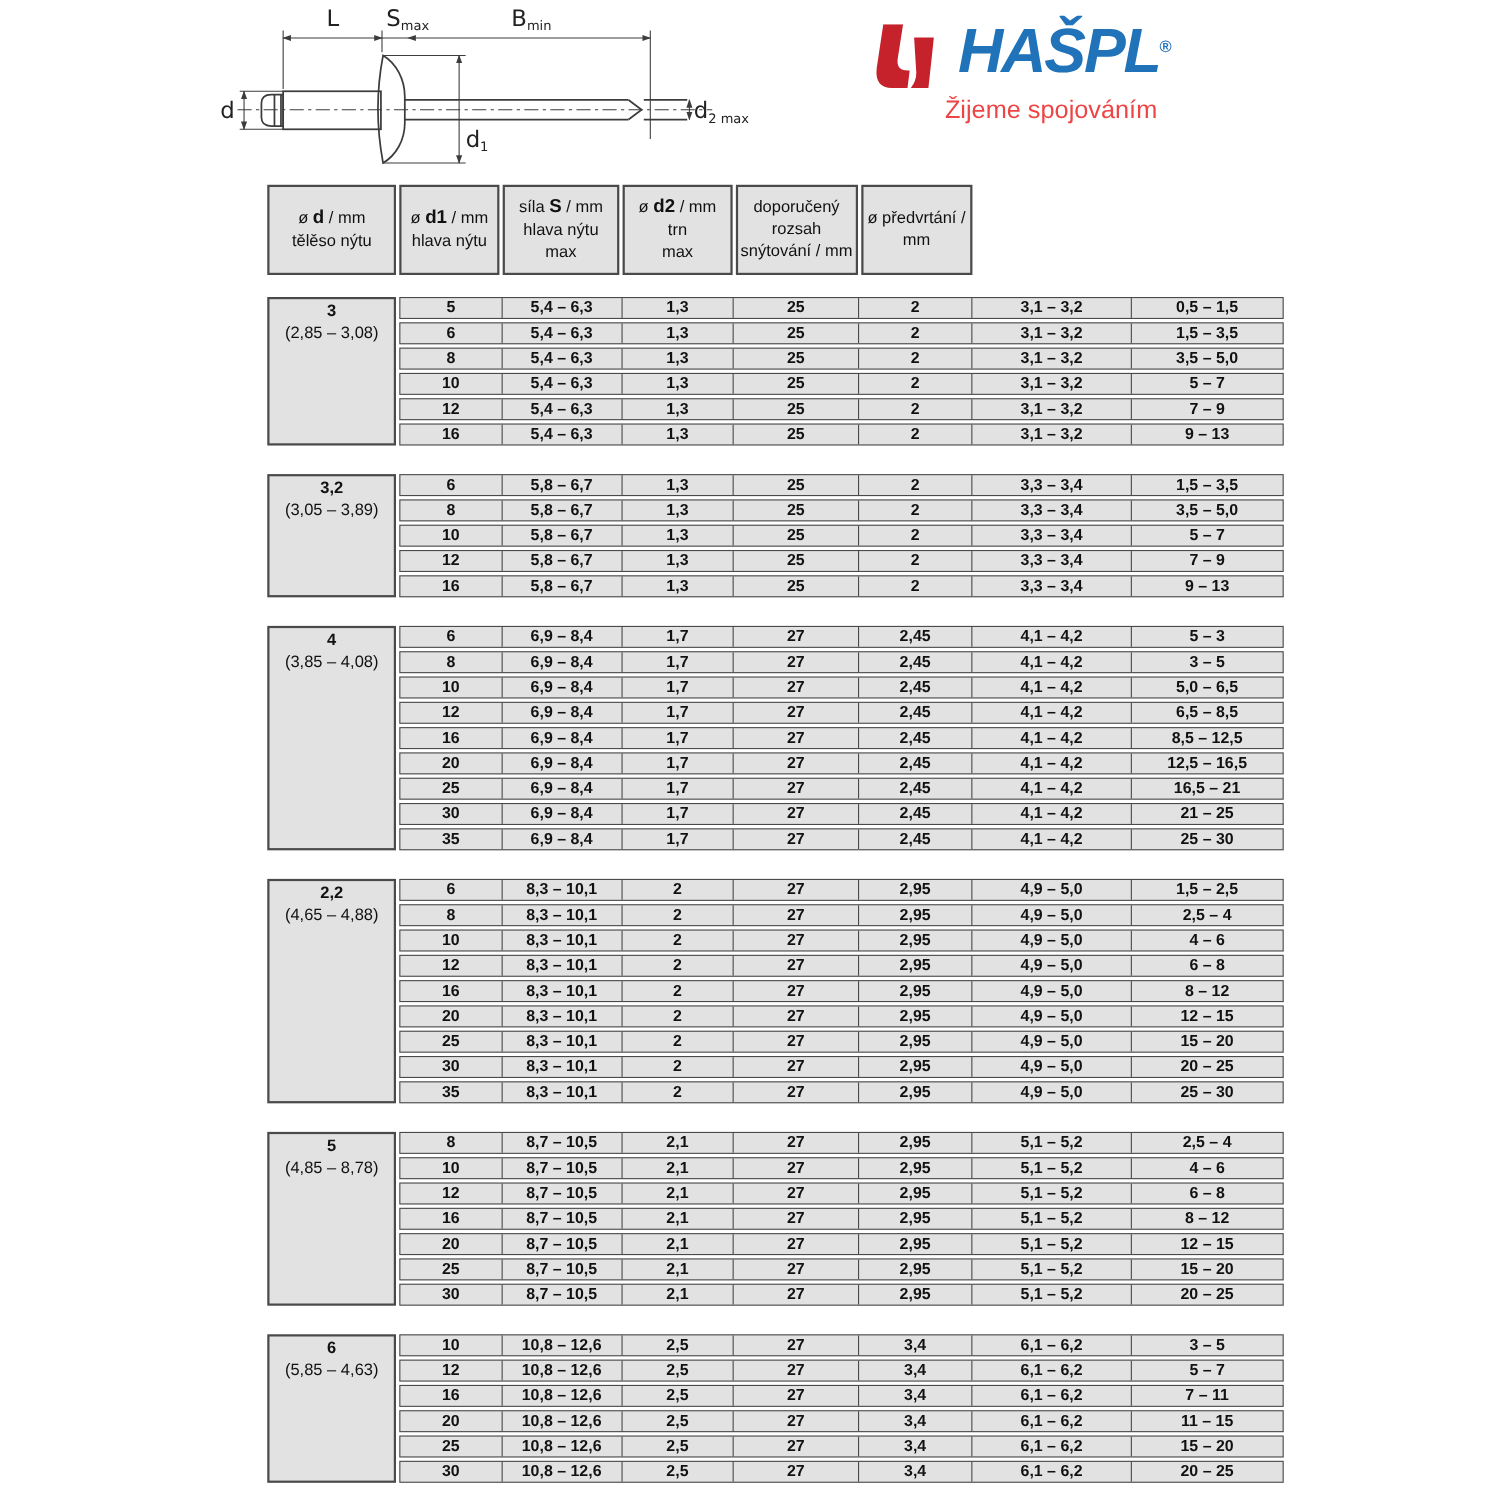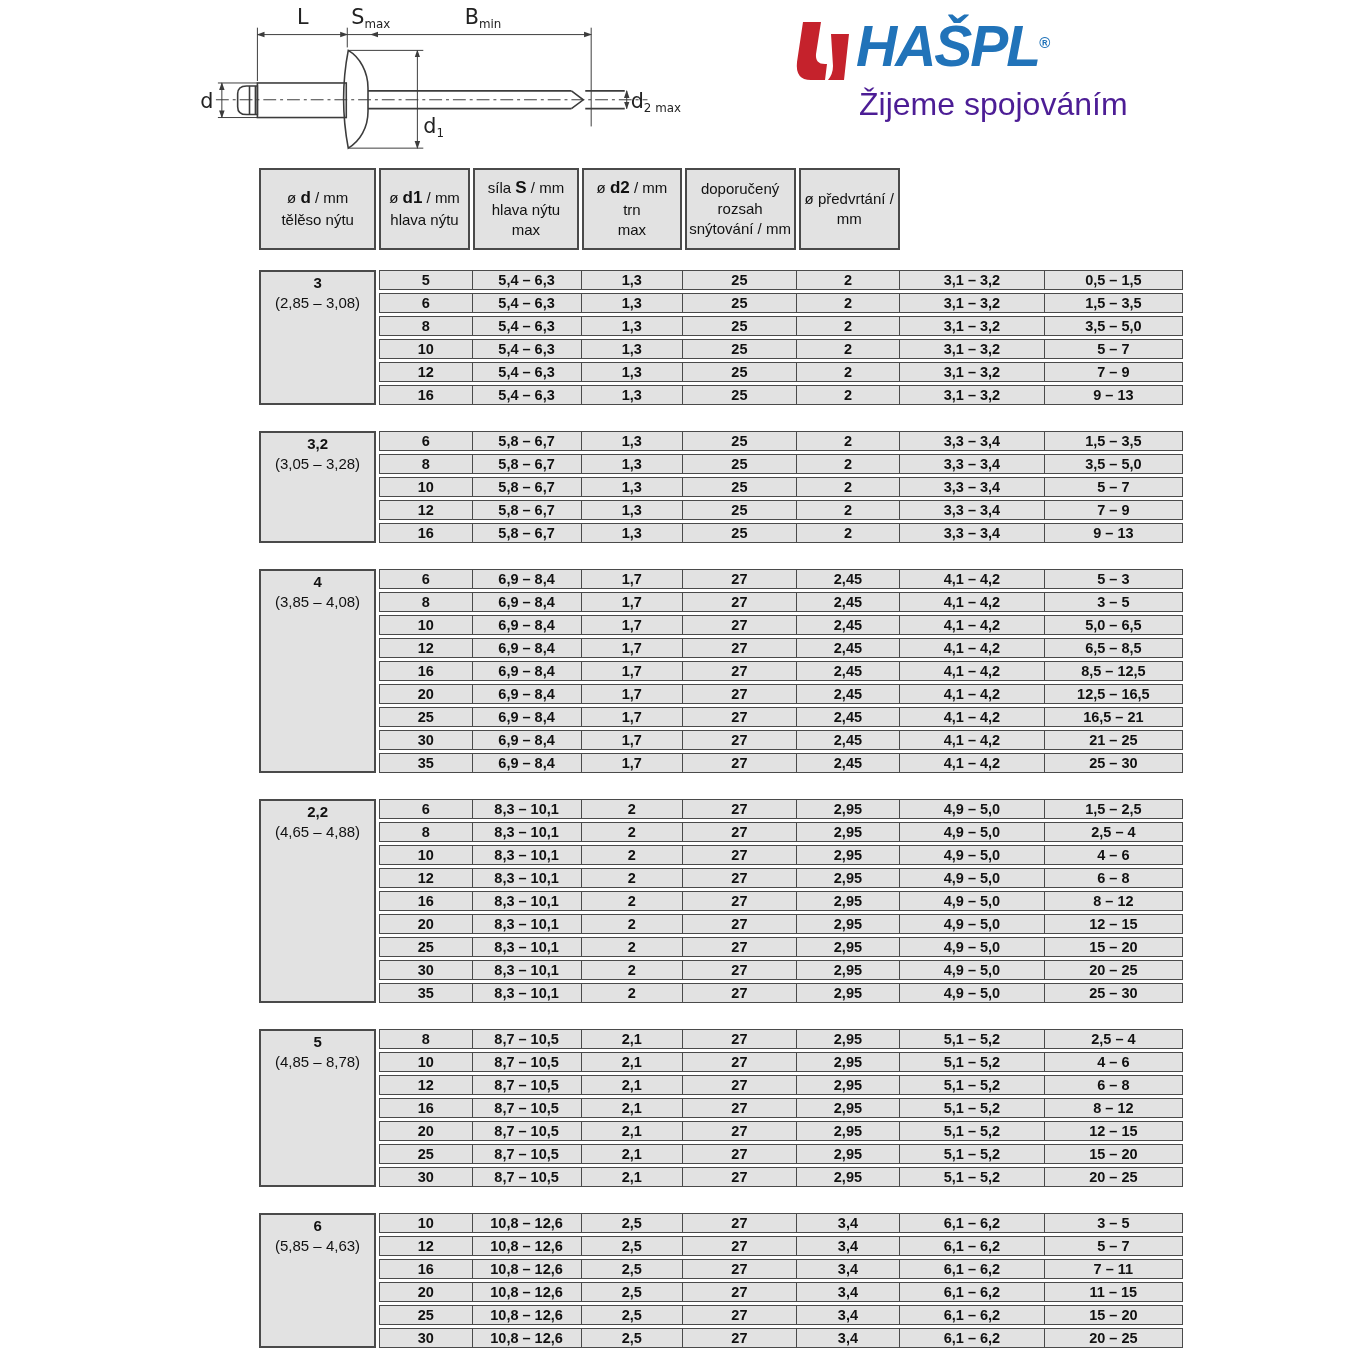--- a/index.html
+++ b/index.html
@@ -10,29 +10,29 @@
   .diagram { position:absolute; left:195px; top:2px; width:505px; height:158px; }
   .diagram svg { width:100%; height:100%; }
   .diagram .ln { stroke:#3c3c3c; stroke-width:1.6; fill:none; }
   .diagram .thin { stroke:#3c3c3c; stroke-width:1; fill:none; }
   .diagram .dim { stroke:#3c3c3c; stroke-width:1; fill:none; }
   .diagram text { font-family:"DejaVu Sans", sans-serif; font-size:21px; fill:#222; }
   .diagram .sub { font-size:12px; }
 
   
   .logo { position:absolute; left:793px; top:18px; width:400px; }
-  .logo-row { display:flex; align-items:flex-start; gap:7px; }
+  .logo-row { display:flex; align-items:flex-start; gap:22px; }
   .logo-mark { flex:0 0 auto; margin-top:4px; }
   .logo-text { font-size:57px; font-weight:bold; font-style:italic; letter-spacing:-2px;
                color:#2173b9; line-height:1; white-space:nowrap; }
   .logo-reg { font-size:15px; font-weight:bold; font-style:normal; vertical-align:18px; letter-spacing:0; }
-  .logo-tagline { font-size:32px; color:#4c1d95; margin-left:66px; margin-top:4px; white-space:nowrap; }
+  .logo-tagline { font-size:23px; color:#ef4444; margin-left:66px; margin-top:4px; white-space:nowrap; }
 
   
-  .sheet { position:absolute; left:220px; top:168px; width:963px;padding-left:39px; }
+  .sheet { position:absolute; left:204px; top:168px; width:963px;padding-left:39px; }
   .thead { display:grid; grid-template-columns:13fr 10fr 11.8fr 11fr 12.3fr 11.2fr 15.7fr 15fr;
            column-gap:3px; }
   .hcell { background:#e2e2e2; border:2px solid #4a4a4a; min-height:82px;
            display:flex; flex-direction:column; justify-content:center; align-items:center;
            text-align:center; font-size:15px; line-height:1.35; padding:2px 1px; }
   .hcell b { font-size:17px; }
   .groups { margin-top:20px; display:flex; flex-direction:column; gap:26px; }
   .group { display:flex; gap:3px; align-items:stretch; }
   .glabel { flex:0 0 calc(13% - 3px); background:#e2e2e2; border:2px solid #4a4a4a;
             text-align:center; padding-top:1px; font-size:15px; line-height:1.35; }
@@ -198,21 +198,21 @@
             <div class="cell c3">25</div>
             <div class="cell c4">2</div>
             <div class="cell c5">3,1 – 3,2</div>
             <div class="cell c6">9 – 13</div>
           </div>
         </div>
       </div>
       <div class="group">
         <div class="glabel">
           <div class="gsize">3,2</div>
-          <div class="grange">(3,05 – 3,28)</div>
+          <div class="grange">(3,05 – 3,89)</div>
         </div>
         <div class="grows">
           <div class="row">
             <div class="cell c0">6</div>
             <div class="cell c1">5,8 – 6,7</div>
             <div class="cell c2">1,3</div>
             <div class="cell c3">25</div>
             <div class="cell c4">2</div>
             <div class="cell c5">3,3 – 3,4</div>
             <div class="cell c6">1,5 – 3,5</div>

